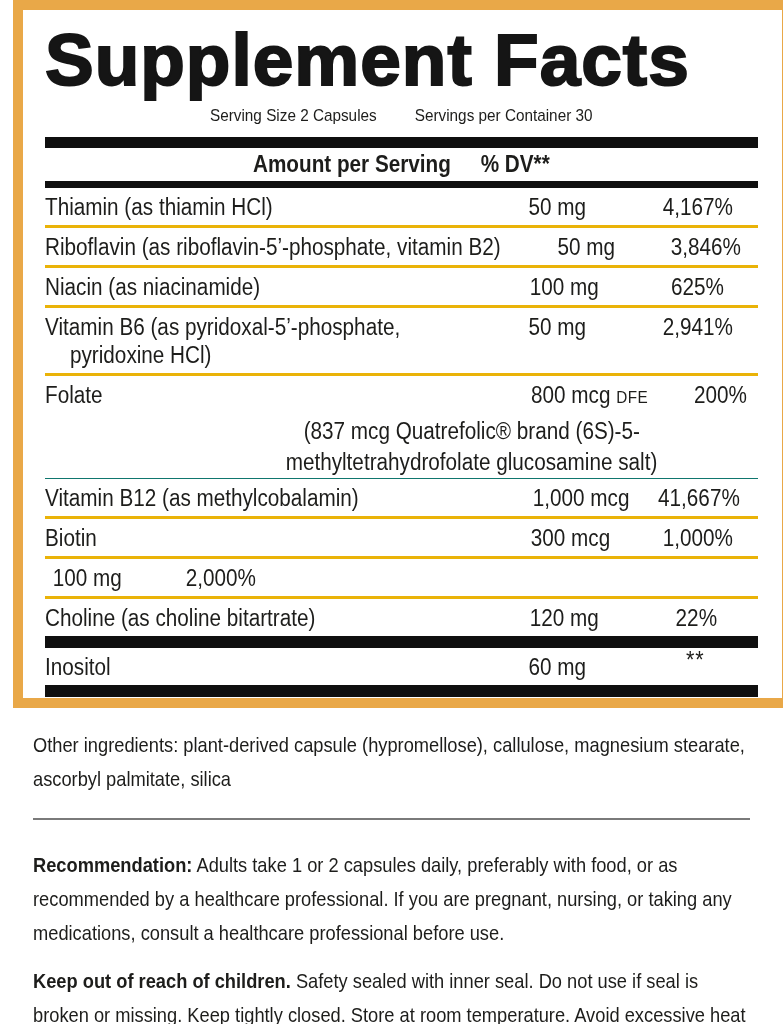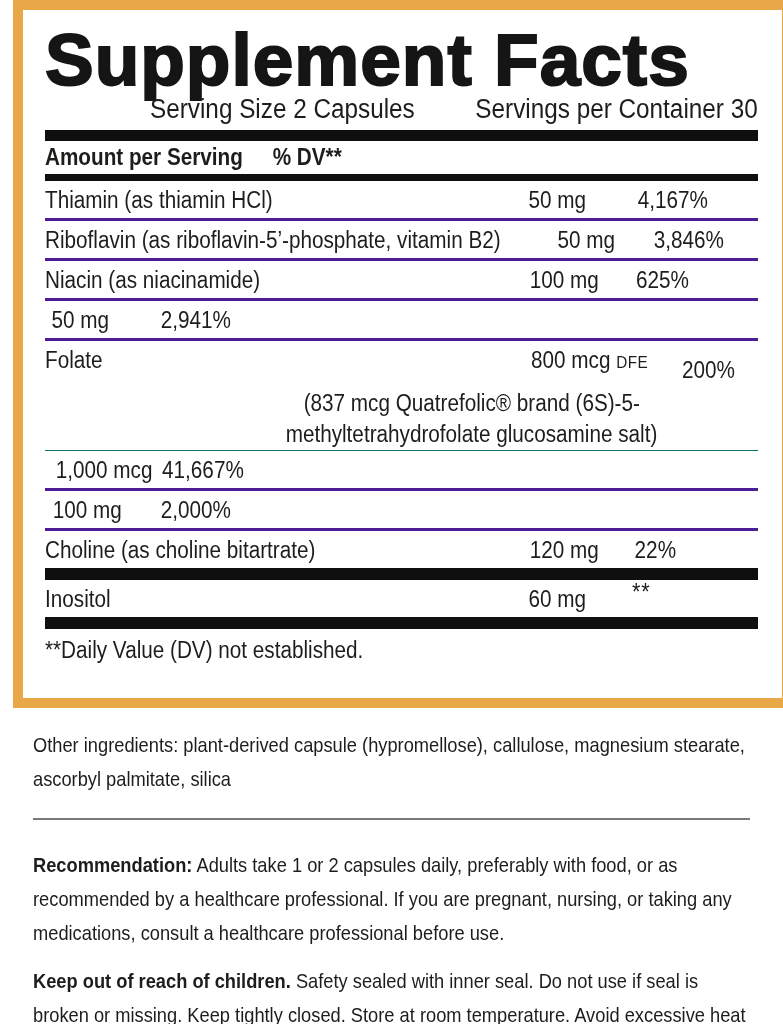--- a/index.html
+++ b/index.html
@@ -27,54 +27,54 @@
     font-size: 73px;
     line-height: 68px;
     letter-spacing: 1px;
     -webkit-text-stroke: 2px #151515;
     white-space: nowrap;
     color: #151515;
   }
 
   .serving-line {
     display: flex;
-    justify-content: flex-end;
-    margin-top: 1px;
-    font-size: 27px;
+    justify-content: center;
+    margin-top: 8px;
+    font-size: 17px;
     line-height: 28px;
   }
 
   .bar { background: #0f0f0f; width: 100%; }
   .bar-thick { height: 11px; margin-top: 7px; }
   .bar-med   { height: 7px; }
   .bar-x     { height: 12px; }
 
   .hdr-row {
     display: flex;
-    justify-content: flex-start;
+    justify-content: center;
     align-items: center;
     height: 33px;
     font-weight: bold;
     font-size: 23px;
   }
 
   .row {
     display: flex;
     align-items: flex-start;
     padding: 5px 0 4px 0;
     font-size: 23px;
     line-height: 28px;
-    border-bottom: 3px solid #4c1d95;
+    border-bottom: 3px solid #eab308;
   }
   .row.nb { border-bottom: none; }
   .row .name  { flex: 1; text-align: left; }
   .row .amt   { width: 108px; text-align: left; white-space: nowrap; }
-  .row .dv    { width: 128px; text-align: left; white-space: nowrap; }
+  .row .dv    { width: 128px; text-align: center; white-space: nowrap; }
   .row.folate-row .amt { width: 158px; }
-  .row.folate-row .dv  { width: 82px; margin-top: 10px; }
+  .row.folate-row .dv  { width: 82px; }
 
   
   .cx   { display: inline-block; transform: scaleX(0.90); transform-origin: left center; white-space: nowrap; }
   .cx-r { display: inline-block; transform: scaleX(0.90); transform-origin: right center; white-space: nowrap; }
 
   .name-2line .line2 { padding-left: 25px; display: block; }
 
   .dfe { font-size: 17px; letter-spacing: 0.5px; }
 
   .folate-wrap { display: block; border-bottom: 1px solid #0f766e; }
@@ -146,41 +146,51 @@
     <span class="dv"><span class="cx-r">3,846%</span></span>
   </div>
 
   <div class="row">
     <span class="name"><span class="cx">Niacin (as niacinamide)</span></span>
     <span class="amt"><span class="cx-r">100 mg</span></span>
     <span class="dv"><span class="cx-r">625%</span></span>
   </div>
 
   <div class="row">
+    <span class="name name-2line">
+      <span class="cx">Vitamin B6 (as pyridoxal-5’-phosphate,</span>
+      <span class="line2"><span class="cx">pyridoxine HCl)</span></span>
+    </span>
     <span class="amt"><span class="cx-r">50 mg</span></span>
     <span class="dv"><span class="cx-r">2,941%</span></span>
   </div>
 
   <div class="folate-wrap">
     <div class="row nb folate-row">
       <span class="name"><span class="cx">Folate</span></span>
       <span class="amt"><span class="cx-r"><span>800 mcg</span> <span class="dfe">DFE</span></span></span>
       <span class="dv"><span class="cx-r">200%</span></span>
     </div>
     <div class="folate-sub">
       <span class="cx" style="transform-origin:center;">(837 mcg Quatrefolic® brand (6S)-5-</span><br>
       <span class="cx" style="transform-origin:center;">methyltetrahydrofolate glucosamine salt)</span>
     </div>
   </div>
 
   <div class="row">
+    <span class="name"><span class="cx">Vitamin B12 (as methylcobalamin)</span></span>
     <span class="amt"><span class="cx-r">1,000 mcg</span></span>
     <span class="dv"><span class="cx-r">41,667%</span></span>
   </div>
 
+  <div class="row">
+    <span class="name"><span class="cx">Biotin</span></span>
+    <span class="amt"><span class="cx-r">300 mcg</span></span>
+    <span class="dv"><span class="cx-r">1,000%</span></span>
+  </div>
 
   <div class="row">
     <span class="amt"><span class="cx-r">100 mg</span></span>
     <span class="dv"><span class="cx-r">2,000%</span></span>
   </div>
 
   <div class="row nb">
     <span class="name"><span class="cx">Choline (as choline bitartrate)</span></span>
     <span class="amt"><span class="cx-r">120 mg</span></span>
     <span class="dv"><span class="cx-r">22%</span></span>
@@ -189,21 +199,20 @@
   <div class="bar bar-x"></div>
 
   <div class="row nb">
     <span class="name"><span class="cx">Inositol</span></span>
     <span class="amt"><span class="cx-r">60 mg</span></span>
     <span class="dv"><span class="cx-r sup-ast">**</span></span>
   </div>
 
   <div class="bar bar-x"></div>
 
-  <div class="footnote"><span class="cx">**Daily Value (DV) not established.</span></div>
 
 </div>
 
 <div class="below">
 
   <p class="para">Other ingredients: plant-derived capsule (hypromellose), callulose, magnesium stearate, ascorbyl palmitate, silica</p>
 
   <div class="divider"></div>
 
   <p class="para"><b>Recommendation:</b><span> Adults take 1 or 2 capsules daily, preferably with food, or as recommended by a healthcare professional. If you are pregnant, nursing, or taking any medications, consult a healthcare professional before use.</span></p>

